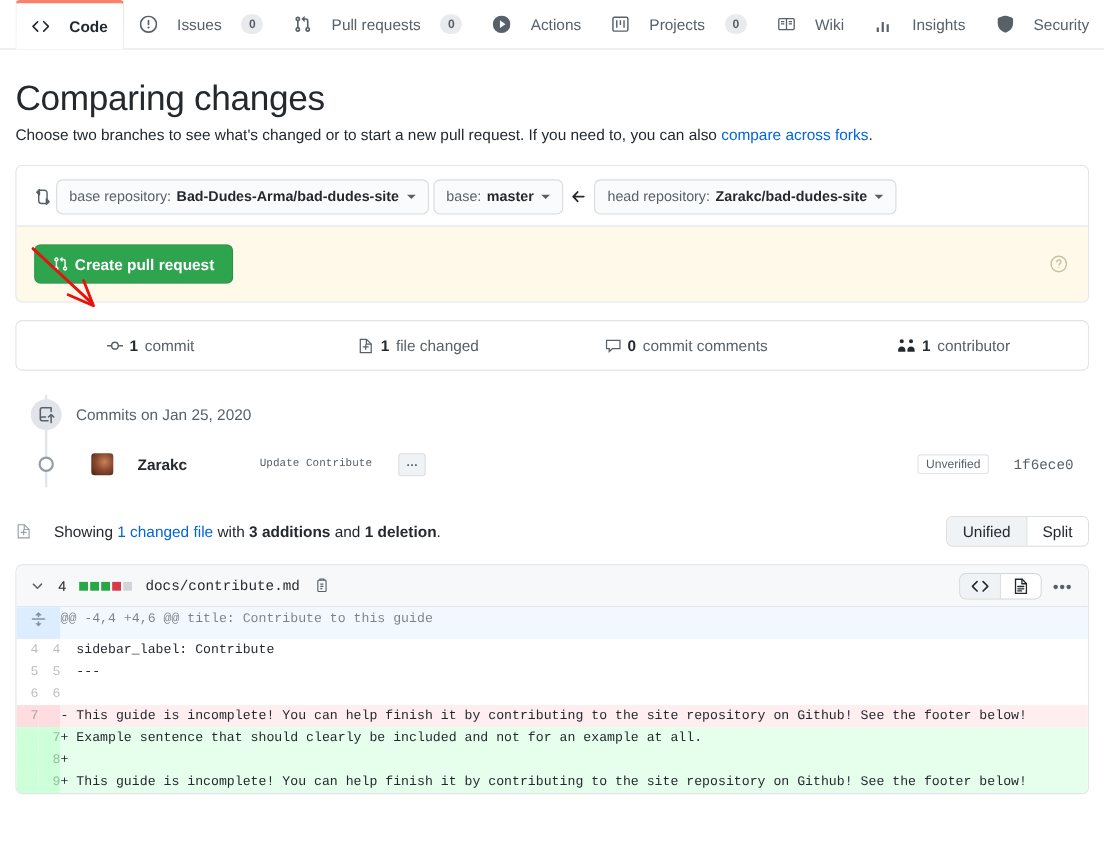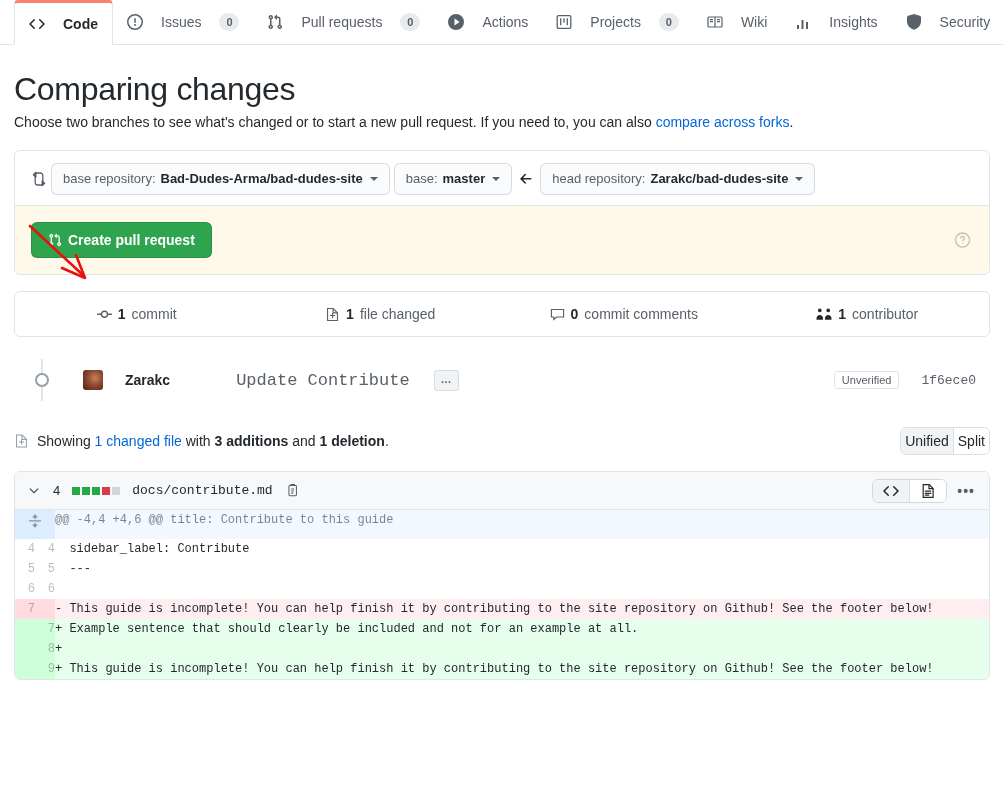--- a/index.html
+++ b/index.html
@@ -231,21 +231,21 @@
   .commit-author {
     font-weight: 600;
     font-size: 14px;
     margin-left: 8px;
     color: #24292e;
     cursor: pointer;
   }
   .commit-msg {
     margin-left: 52px;
     font-family: "Liberation Mono", monospace;
-    font-size: 17px;
+    font-size: 10px;
     color: #586069;
     cursor: pointer;
   }
   .ellipsis-btn {
     margin-left: 10px;
     background: #eff3f6;
     border: 1px solid rgba(27,31,35,.1);
     border-radius: 3px;
     font-size: 11px;
     line-height: 10px;
@@ -274,33 +274,33 @@
     font-size: 13px;
     color: #586069;
     cursor: pointer;
   }
 
   
   .showing-bar {
     display: flex;
     align-items: center;
     margin-top: 26px;
-    gap: 8px;
+    gap: 20px;
   }
   .showing-text { font-size: 14px; color: #24292e; }
   .showing-text b { font-weight: 600; }
   .seg {
     margin-left: auto;
     display: flex;
     border: 1px solid rgba(27,31,35,.15);
     border-radius: 6px;
     overflow: hidden;
   }
   .seg-item {
-    padding: 5px 4px;
+    padding: 5px 14px;
     font-size: 14px;
     background: #fff;
     color: #24292e;
     cursor: pointer;
     font-weight: 500;
   }
   .seg-item.active { background: #eff3f6; }
   .seg-item + .seg-item { border-left: 1px solid rgba(27,31,35,.15); }
 
   
@@ -573,20 +573,28 @@
           </svg>
       </span>
       <b>1</b>
       <span>contributor</span>
     </div>
   </div>
 
   <div class="timeline">
     <div class="tl-line"></div>
 
+    <div class="tl-header">
+      <span class="tl-badge">
+        <svg width="15" height="15" viewBox="0 0 16 16" fill="currentColor">
+            <path d="M1 2.5A2.5 2.5 0 013.5 0h8.75a.75.75 0 01.75.75v3.5a.75.75 0 01-1.5 0V1.5h-8a1 1 0 00-1 1v6.708A2.49 2.49 0 013.5 9h3.25a.75.75 0 010 1.5H3.5a1 1 0 100 2h5.75a.75.75 0 010 1.5H3.5A2.5 2.5 0 011 11.5v-9zm13.23 7.79a.75.75 0 001.06-1.06l-2.505-2.505a.75.75 0 00-1.06 0L9.22 9.229a.75.75 0 001.06 1.061l1.225-1.224v6.184a.75.75 0 001.5 0V9.066l1.224 1.224z"></path>
+          </svg>
+      </span>
+      <span class="tl-header-text">Commits on Jan 25, 2020</span>
+    </div>
 
     <div class="commit-row">
       <span class="tl-dot"></span>
       <span class="avatar"></span>
       <span class="commit-author">Zarakc</span>
       <span class="commit-msg">Update Contribute</span>
       <span class="ellipsis-btn">…</span>
       <span class="commit-right">
         <span class="badge-unverified">Unverified</span>
         <span class="sha">1f6ece0</span>

